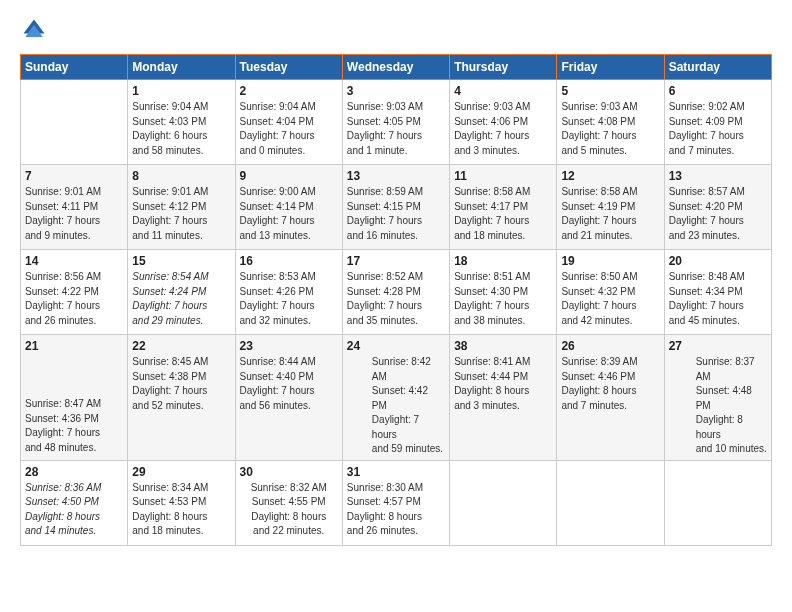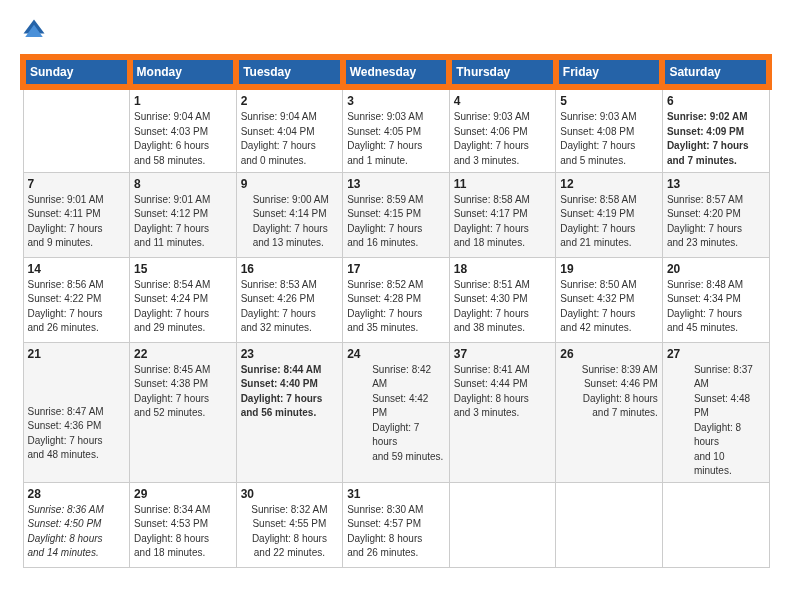--- a/index.html
+++ b/index.html
@@ -47,21 +47,21 @@
       width: 100%;
       border-collapse: collapse;
       table-layout: fixed;
     }
     .calendar thead tr th {
       background: #2563a8;
       color: #fff;
       font-size: 12px;
       font-weight: bold;
       padding: 5px 4px;
-      border: 6px solid #f97316;
+      border: 1px solid #f97316;
       text-align: left;
     }
     .calendar tbody tr td {
       border: 1px solid #ccc;
       vertical-align: top;
       padding: 4px 4px 3px 4px;
       font-size: 9.5px;
       color: #333;
       height: 85px;
       background: #fff;
@@ -152,21 +152,21 @@
           </td>
           <td>
             <span class="day-number">5</span>
             <div class="day-info" style="white-space: pre-line;">Sunrise: 9:03 AM
 Sunset: 4:08 PM
 Daylight: 7 hours
 and 5 minutes.</div>
           </td>
           <td>
             <span class="day-number">6</span>
-            <div class="day-info" style="white-space: pre-line; font-weight: bold;">Sunrise: 9:02 AM
+            <div class="day-info" style="white-space: pre-line;">Sunrise: 9:02 AM
 Sunset: 4:09 PM
 Daylight: 7 hours
 and 7 minutes.</div>
           </td>
         </tr>
         <tr>
           <td>
             <span class="day-number">7</span>
             <div class="day-info" style="white-space: pre-line;">Sunrise: 9:01 AM
 Sunset: 4:11 PM
@@ -175,21 +175,21 @@
           </td>
           <td>
             <span class="day-number">8</span>
             <div class="day-info" style="white-space: pre-line;">Sunrise: 9:01 AM
 Sunset: 4:12 PM
 Daylight: 7 hours
 and 11 minutes.</div>
           </td>
           <td>
             <span class="day-number">9</span>
-            <div class="day-info" style="white-space: pre-line; margin-left: 12px;">Sunrise: 9:00 AM
+            <div class="day-info" style="white-space: pre-line;">Sunrise: 9:00 AM
 Sunset: 4:14 PM
 Daylight: 7 hours
 and 13 minutes.</div>
           </td>
           <td>
             <span class="day-number">13</span>
             <div class="day-info" style="white-space: pre-line;">Sunrise: 8:59 AM
 Sunset: 4:15 PM
 Daylight: 7 hours
 and 16 minutes.</div>
@@ -219,21 +219,21 @@
         <tr>
           <td>
             <span class="day-number">14</span>
             <div class="day-info" style="white-space: pre-line;">Sunrise: 8:56 AM
 Sunset: 4:22 PM
 Daylight: 7 hours
 and 26 minutes.</div>
           </td>
           <td>
             <span class="day-number">15</span>
-            <div class="day-info" style="white-space: pre-line;">Sunrise: 8:54 AM
+            <div class="day-info" style="white-space: pre-line; font-style: italic;">Sunrise: 8:54 AM
 Sunset: 4:24 PM
 Daylight: 7 hours
 and 29 minutes.</div>
           </td>
           <td>
             <span class="day-number">16</span>
             <div class="day-info" style="white-space: pre-line;">Sunrise: 8:53 AM
 Sunset: 4:26 PM
 Daylight: 7 hours
 and 32 minutes.</div>
@@ -277,42 +277,42 @@
           </td>
           <td>
             <span class="day-number">22</span>
             <div class="day-info" style="white-space: pre-line;">Sunrise: 8:45 AM
 Sunset: 4:38 PM
 Daylight: 7 hours
 and 52 minutes.</div>
           </td>
           <td>
             <span class="day-number">23</span>
-            <div class="day-info" style="white-space: pre-line; font-weight: bold;">Sunrise: 8:44 AM
+            <div class="day-info" style="white-space: pre-line;">Sunrise: 8:44 AM
 Sunset: 4:40 PM
 Daylight: 7 hours
 and 56 minutes.</div>
           </td>
           <td>
             <span class="day-number">24</span>
             <div class="day-info" style="white-space: pre-line; margin-left: 25px;">Sunrise: 8:42 AM
 Sunset: 4:42 PM
 Daylight: 7 hours
 and 59 minutes.</div>
           </td>
           <td>
-            <span class="day-number">37</span>
+            <span class="day-number">38</span>
             <div class="day-info" style="white-space: pre-line;">Sunrise: 8:41 AM
 Sunset: 4:44 PM
 Daylight: 8 hours
 and 3 minutes.</div>
           </td>
           <td>
             <span class="day-number">26</span>
-            <div class="day-info" style="white-space: pre-line; text-align: right;">Sunrise: 8:39 AM
+            <div class="day-info" style="white-space: pre-line;">Sunrise: 8:39 AM
 Sunset: 4:46 PM
 Daylight: 8 hours
 and 7 minutes.</div>
           </td>
           <td>
             <span class="day-number">27</span>
             <div class="day-info" style="white-space: pre-line; margin-left: 27px;">Sunrise: 8:37 AM
 Sunset: 4:48 PM
 Daylight: 8 hours
 and 10 minutes.</div>

